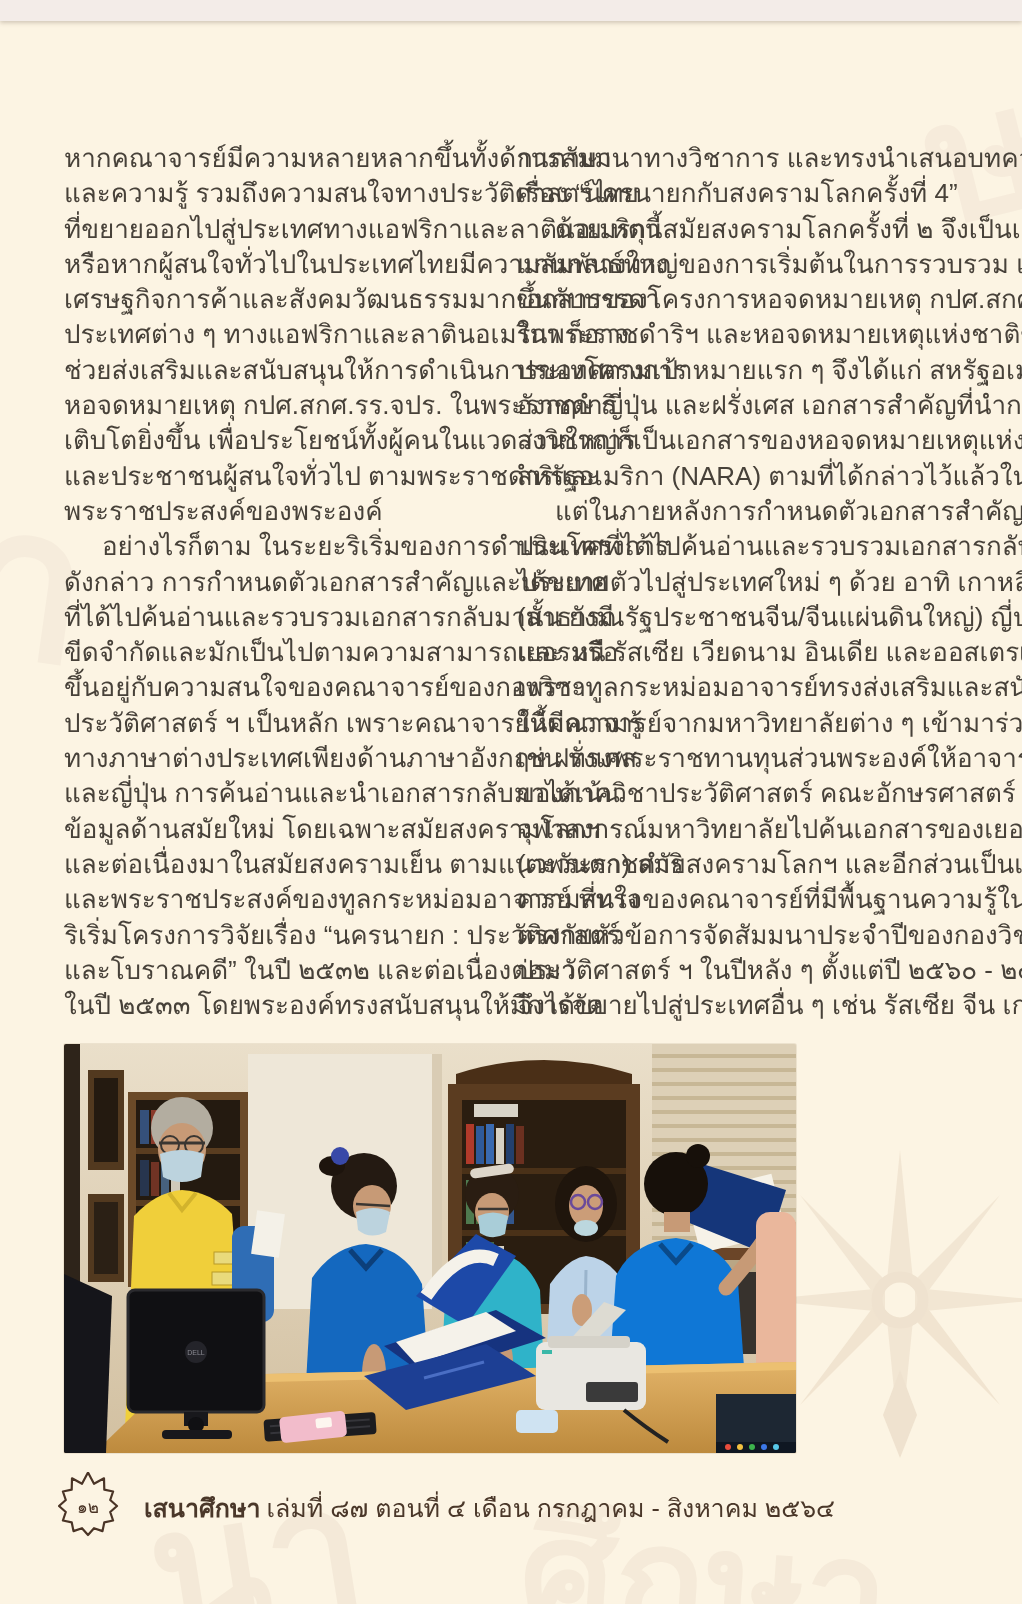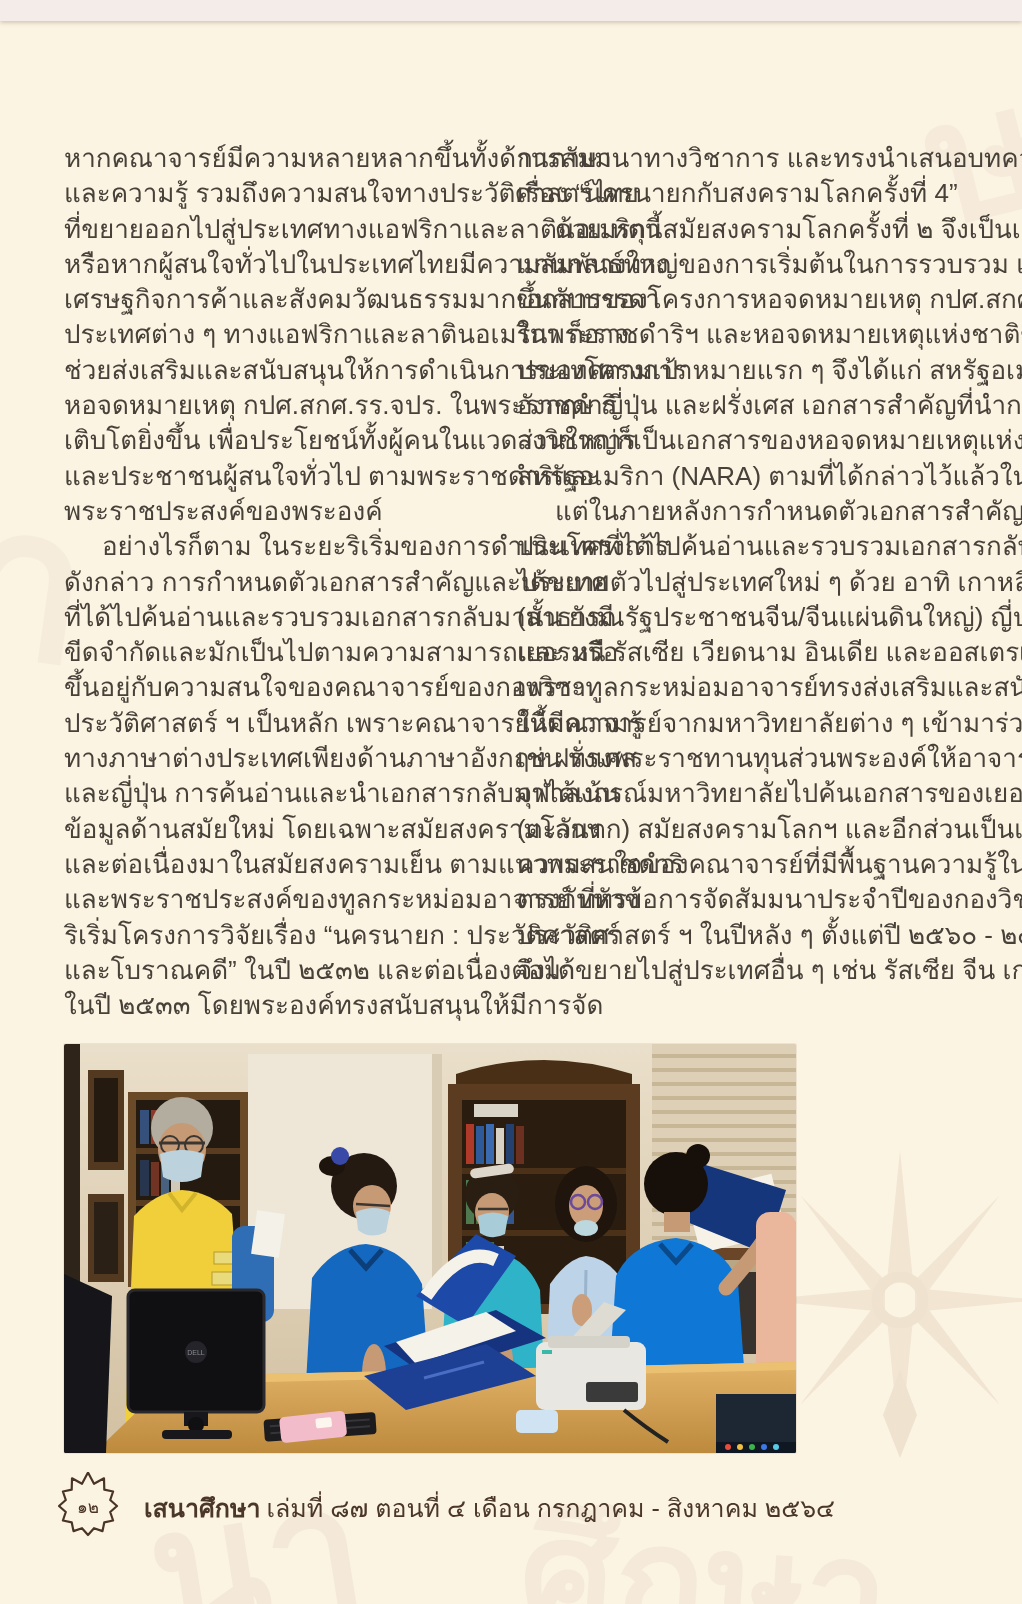--- a/index.html
+++ b/index.html
@@ -114,20 +114,21 @@
     <div class="line">ส่วนใหญ่ก็เป็นเอกสารของหอจดหมายเหตุแห่งชาติ</div>
     <div class="line">สหรัฐอเมริกา (NARA) ตามที่ได้กล่าวไว้แล้วในตอน ๑</div>
     <div class="line indent">แต่ในภายหลังการกำหนดตัวเอกสารสำคัญ และ</div>
     <div class="line">ประเทศที่ได้ไปค้นอ่านและรวบรวมเอกสารกลับมานั้น</div>
     <div class="line">ได้ขยายตัวไปสู่ประเทศใหม่ ๆ ด้วย อาทิ เกาหลีใต้ จีน</div>
     <div class="line">(สาธารณรัฐประชาชนจีน/จีนแผ่นดินใหญ่) ญี่ปุ่น ไต้หวัน</div>
     <div class="line">เยอรมนี รัสเซีย เวียดนาม อินเดีย และออสเตรเลีย ทั้งนี้</div>
     <div class="line">เพราะทูลกระหม่อมอาจารย์ทรงส่งเสริมและสนับสนุน</div>
     <div class="line">ให้คณาจารย์จากมหาวิทยาลัยต่าง ๆ เข้ามาร่วมด้วย</div>
     <div class="line">เช่น ทรงพระราชทานทุนส่วนพระองค์ให้อาจารย์ ๒ ท่าน</div>
+    <div class="line">ของภาควิชาประวัติศาสตร์ คณะอักษรศาสตร์</div>
     <div class="line">จุฬาลงกรณ์มหาวิทยาลัยไปค้นเอกสารของเยอรมนี</div>
     <div class="line">(ตะวันตก) สมัยสงครามโลกฯ และอีกส่วนเป็นเพราะ</div>
     <div class="line">ความสนใจของคณาจารย์ที่มีพื้นฐานความรู้ในประเด็นที่</div>
     <div class="line">ตรงกับหัวข้อการจัดสัมมนาประจำปีของกองวิชา</div>
     <div class="line">ประวัติศาสตร์ ฯ ในปีหลัง ๆ ตั้งแต่ปี ๒๕๖๐ - ๒๕๖๔</div>
     <div class="line">จึงได้ขยายไปสู่ประเทศอื่น ๆ เช่น รัสเซีย จีน เกาหลี</div>
   </div>
 
 <div class="photo">
 <svg width="732" height="409" viewBox="0 0 732 409">

